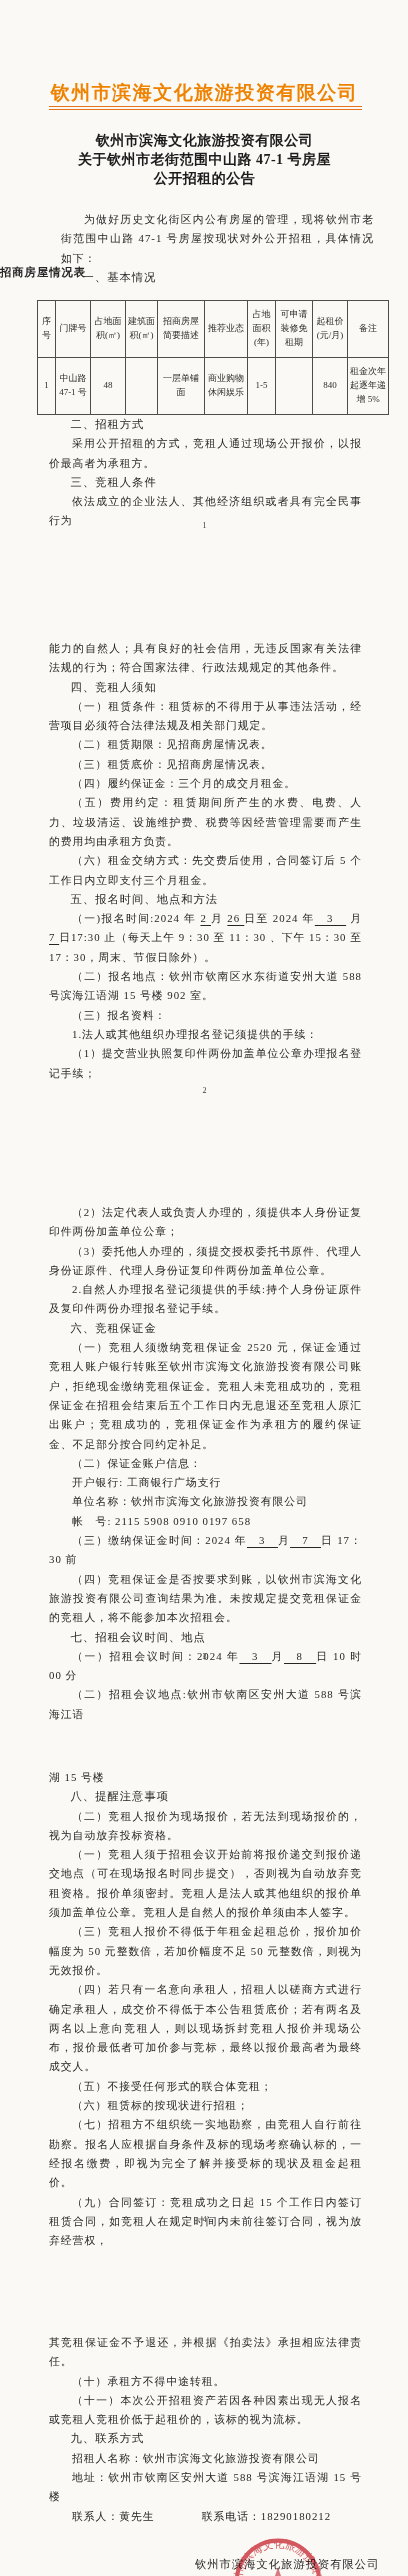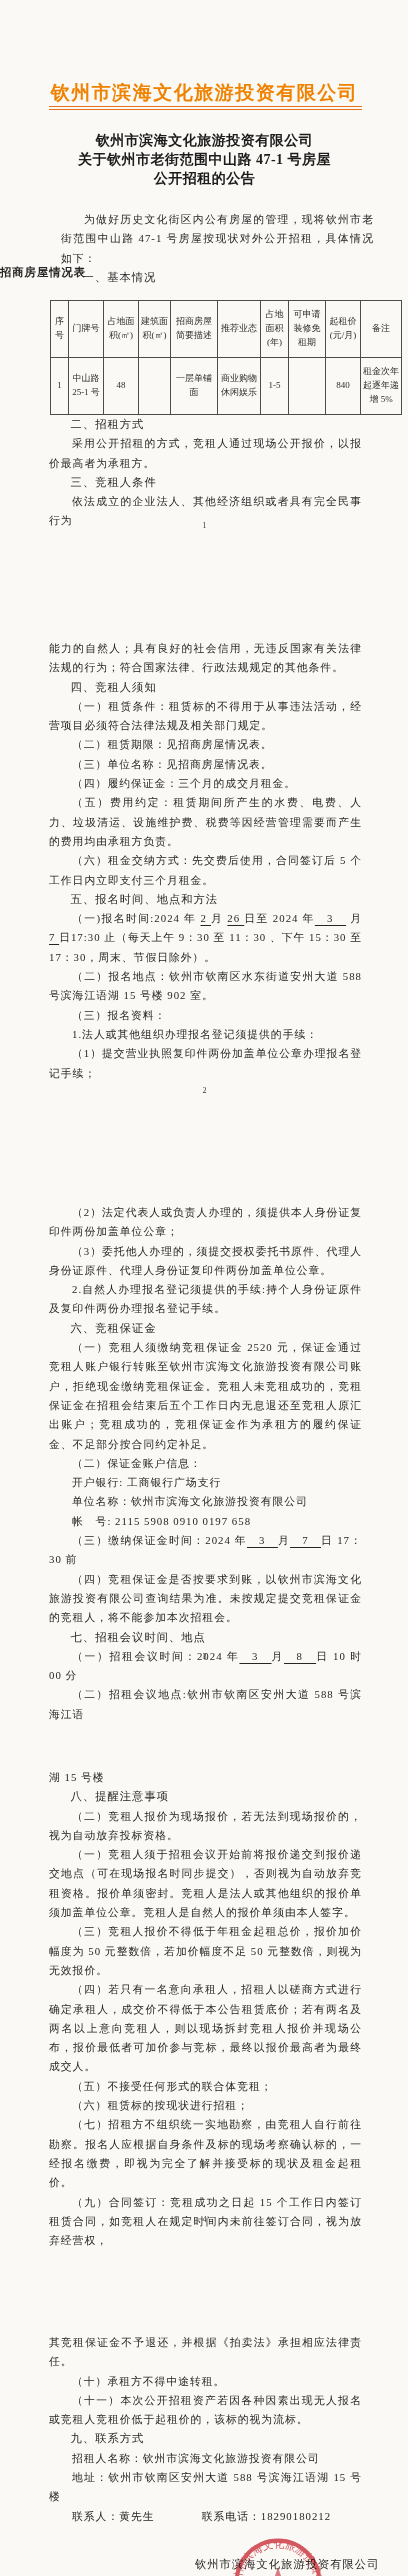--- a/index.html
+++ b/index.html
@@ -39,21 +39,21 @@
   .flow p{margin:0;font-size:10.8px;line-height:19.3px;letter-spacing:1px;text-align:justify;}
   .flow p.ind{text-indent:23px;}
   .flow p.hd{font-weight:400;font-size:11.3px;text-indent:21.6px;letter-spacing:1px;}
   .u{text-decoration:underline;text-underline-offset:2.6px;}
   
   .tbl-title{
     top:265px;left:0;width:375px;
     font-size:11.3px;font-weight:700;letter-spacing:1px;
   }
   table.house{
-    top:300px;left:50px;width:351px;height:113px;
+    top:300px;left:37px;width:351px;height:113px;
     border-collapse:collapse;table-layout:fixed;
     font-size:9px;line-height:1.55;
     color:#2b2b2b;
   }
   table.house td{
     border:0.8px solid #4d4d4d;
     text-align:center;vertical-align:middle;
     padding:0.5px 1px;
   }
   table.house tr{height:57px;}
@@ -104,21 +104,21 @@
       <td>建筑面积(㎡)</td>
       <td>招商房屋简要描述</td>
       <td>推荐业态</td>
       <td>占地面积(年)</td>
       <td>可申请装修免租期</td>
       <td>起租价(元/月)</td>
       <td>备注</td>
     </tr>
     <tr>
       <td>1</td>
-      <td>中山路 25-1 号</td>
+      <td>中山路 47-1 号</td>
       <td>48</td>
       <td></td>
       <td>一层单铺面</td>
       <td>商业购物休闲娱乐</td>
       <td>1-5</td>
       <td></td>
       <td>840</td>
       <td>租金次年起逐年递增 5%</td>
     </tr>
   </tbody>
@@ -130,21 +130,21 @@
     <p class="hd">三、竞租人条件</p>
     <p class="ind">依法成立的企业法人、其他经济组织或者具有完全民事行为</p>
   </div>
   <div class="abs pagenum" style="top:521px;">1</div>
 
   <div class="abs flow" style="top:639px;">
     <p>能力的自然人；具有良好的社会信用，无违反国家有关法律法规的行为；符合国家法律、行政法规规定的其他条件。</p>
     <p class="hd">四、竞租人须知</p>
     <p class="ind">（一）租赁条件：租赁标的不得用于从事违法活动，经营项目必须符合法律法规及相关部门规定。</p>
     <p class="ind">（二）租赁期限：见招商房屋情况表。</p>
-    <p class="ind">（三）单位名称：见招商房屋情况表。</p>
+    <p class="ind">（三）租赁底价：见招商房屋情况表。</p>
     <p class="ind">（四）履约保证金：三个月的成交月租金。</p>
     <p class="ind">（五）费用约定：租赁期间所产生的水费、电费、人力、垃圾清运、设施维护费、税费等因经营管理需要而产生的费用均由承租方负责。</p>
     <p class="ind">（六）租金交纳方式：先交费后使用，合同签订后 5 个工作日内立即支付三个月租金。</p>
     <p class="hd">五、报名时间、地点和方法</p>
     <p class="ind"><span>（一)报名时间:2024 年 </span><span class="u"> 2 </span><span> 月 </span><span class="u"> 26 </span><span> 日至 2024 年</span><span class="u">　3　</span><span> 月 </span><span class="u"> 7 </span><span> 日</span><span>17:30 止（每天上午 9：30 至 11：30 、下午 15：30 至 17：30，周末、节假日除外）。</span></p>
     <p class="ind">（二）报名地点：钦州市钦南区水东街道安州大道 588 号滨海江语湖 15 号楼 902 室。</p>
     <p class="ind">（三）报名资料：</p>
     <p class="ind">1.法人或其他组织办理报名登记须提供的手续：</p>
     <p class="ind">（1）提交营业执照复印件两份加盖单位公章办理报名登记手续；</p>
   </div>

